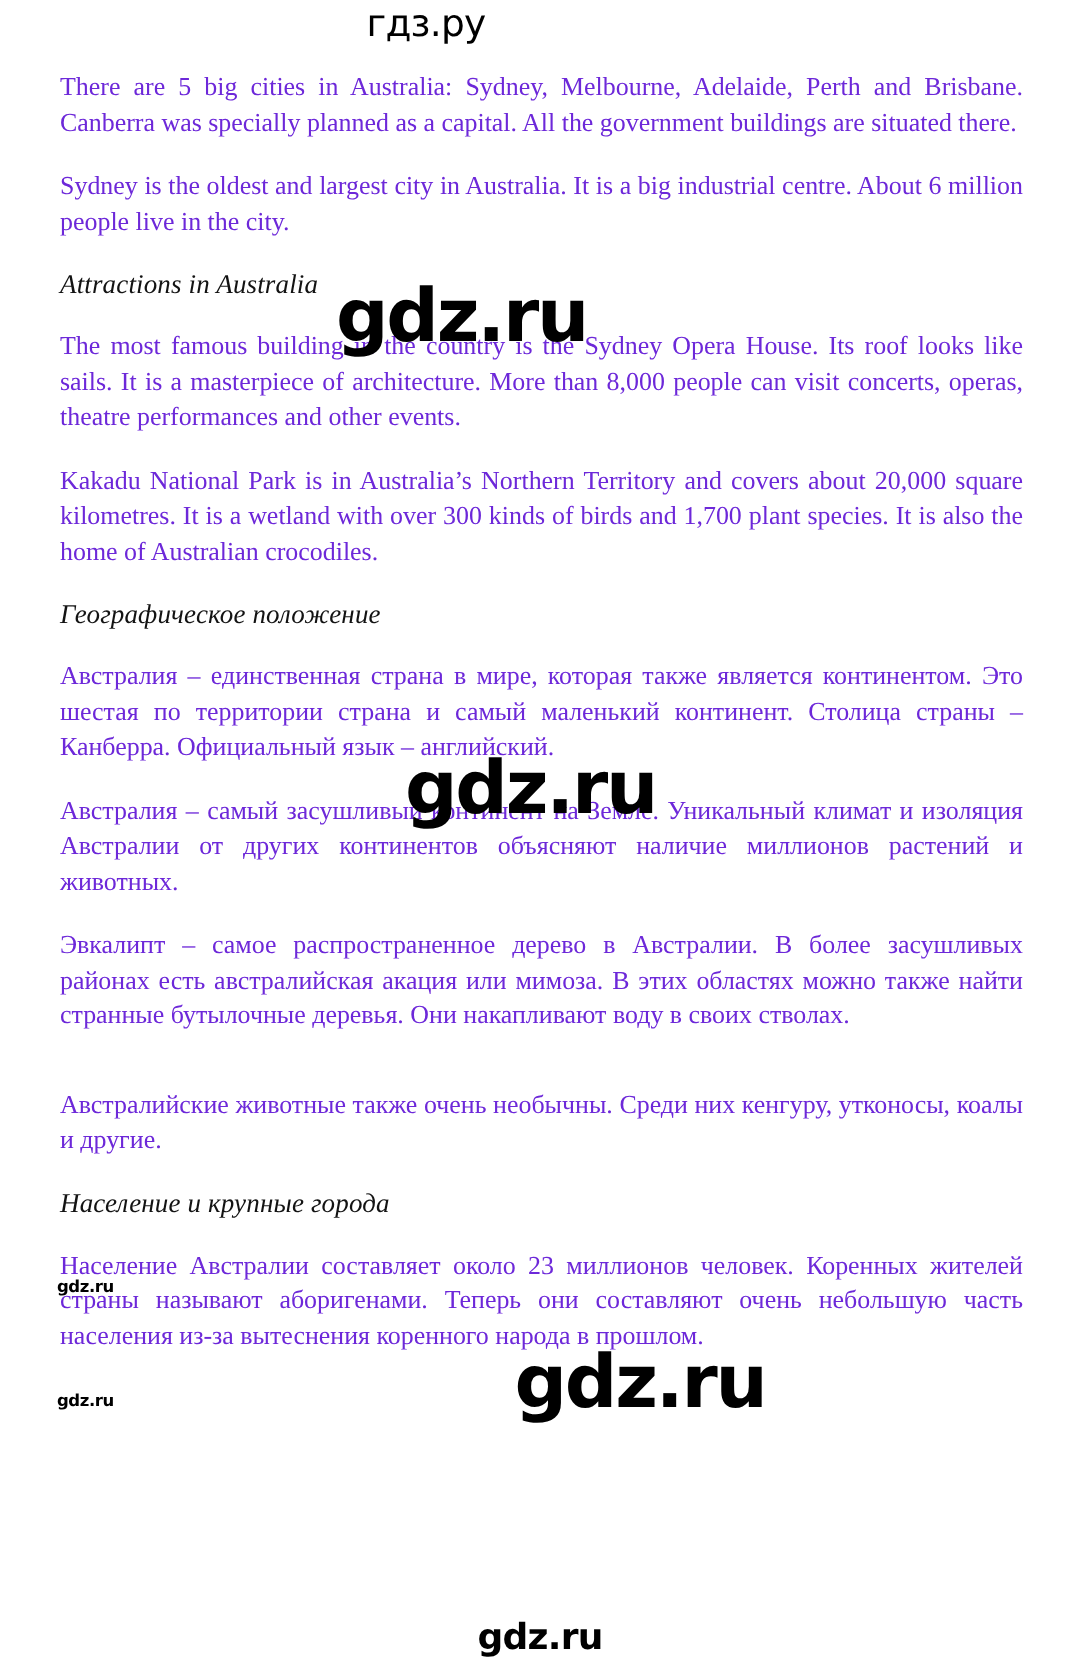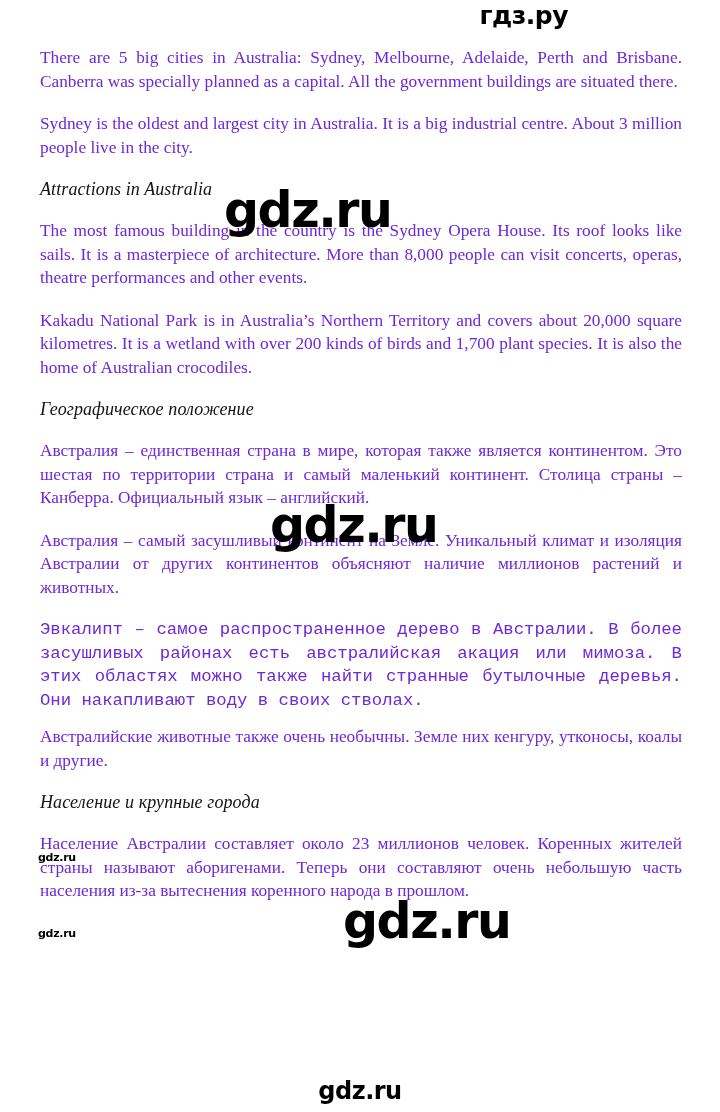--- a/index.html
+++ b/index.html
@@ -15,23 +15,23 @@
     font-family: "Liberation Serif", "DejaVu Serif", serif;
     color: #111111;
   }
 
   
   .site-logo {
     position: absolute;
     top: 0px;
     left: 0;
     width: 568px;
-    text-align: right;
+    text-align: center;
     font-family: "DejaVu Sans", "Liberation Sans", sans-serif;
-    font-weight: bold;
+    font-weight: normal;
     font-size: 25px;
     letter-spacing: -0.5px;
     color: #000000;
     line-height: 32px;
     z-index: 5;
   }
 
   
   .doc {
     position: absolute;
@@ -44,21 +44,21 @@
   p.para {
     margin: 0 0 19px 0;
     font-size: 17.3px;
     line-height: 23.5px;
     text-align: justify;
     text-justify: inter-word;
     color: #6d28d9;
   }
   p.para:last-child { margin-bottom: 0; }
 
-  p.para.tight { margin-bottom: 9px; font-family: Liberation Mono, monospace; }
+  p.para.tight { margin-bottom: 32px; }
 
   h2.section-heading {
     margin: 0 0 18px 0;
     font-size: 18px;
     line-height: 23px;
     font-style: italic;
     font-weight: normal;
     color: #131313;
     letter-spacing: 0.1px;
   }
@@ -111,42 +111,42 @@
 </style>
 </head>
 <body>
 
 <div class="site-logo">гдз.ру</div>
 
 <div class="doc">
 
   <p class="para">There are 5 big cities in Australia: Sydney, Melbourne, Adelaide, Perth and Brisbane. Canberra was specially planned as a capital. All the government buildings are situated there.</p>
 
-  <p class="para">Sydney is the oldest and largest city in Australia. It is a big industrial centre. About 3 million people live in the city.</p>
+  <p class="para">Sydney is the oldest and largest city in Australia. It is a big industrial centre. About 6 million people live in the city.</p>
 
   <h2 class="section-heading">Attractions in Australia</h2>
 
 
 
   <p class="para">The most famous building in the country is the Sydney Opera House. Its roof looks like sails. It is a masterpiece of architecture. More than 8,000 people can visit concerts, operas, theatre performances and other events.</p>
 
-  <p class="para">Kakadu National Park is in Australia’s Northern Territory and covers about 20,000 square kilometres. It is a wetland with over 200 kinds of birds and 1,700 plant species. It is also the home of Australian crocodiles.</p>
+  <p class="para">Kakadu National Park is in Australia’s Northern Territory and covers about 20,000 square kilometres. It is a wetland with over 300 kinds of birds and 1,700 plant species. It is also the home of Australian crocodiles.</p>
 
   <h2 class="section-heading">Географическое положение</h2>
 
   <p class="para">Австралия – единственная страна в мире, которая также является континентом. Это шестая по территории страна и самый маленький континент. Столица страны – Канберра. Официальный язык – английский.</p>
 
 
   <p class="para">Австралия – самый засушливый континент на Земле. Уникальный климат и изоляция Австралии от других континентов объясняют наличие миллионов растений и животных.</p>
 
   <p class="para tight">Эвкалипт – самое распространенное дерево в Австралии. В более засушливых районах есть австралийская акация или мимоза. В этих областях можно также найти странные бутылочные деревья. Они накапливают воду в своих стволах.</p>
 
   <div class="spacer-sm"></div>
 
-  <p class="para">Австралийские животные также очень необычны. Земле них кенгуру, утконосы, коалы и другие.</p>
+  <p class="para">Австралийские животные также очень необычны. Среди них кенгуру, утконосы, коалы и другие.</p>
 
   <h2 class="section-heading">Население и крупные города</h2>
 
   <p class="para">Население Австралии составляет около 23 миллионов человек. Коренных жителей страны называют аборигенами. Теперь они составляют очень небольшую часть населения из-за вытеснения коренного народа в прошлом.</p>
 
 </div>
 
 <div class="wm-big" id="wm1">gdz.ru</div>
 
 <div class="wm-big" id="wm2">gdz.ru</div>

